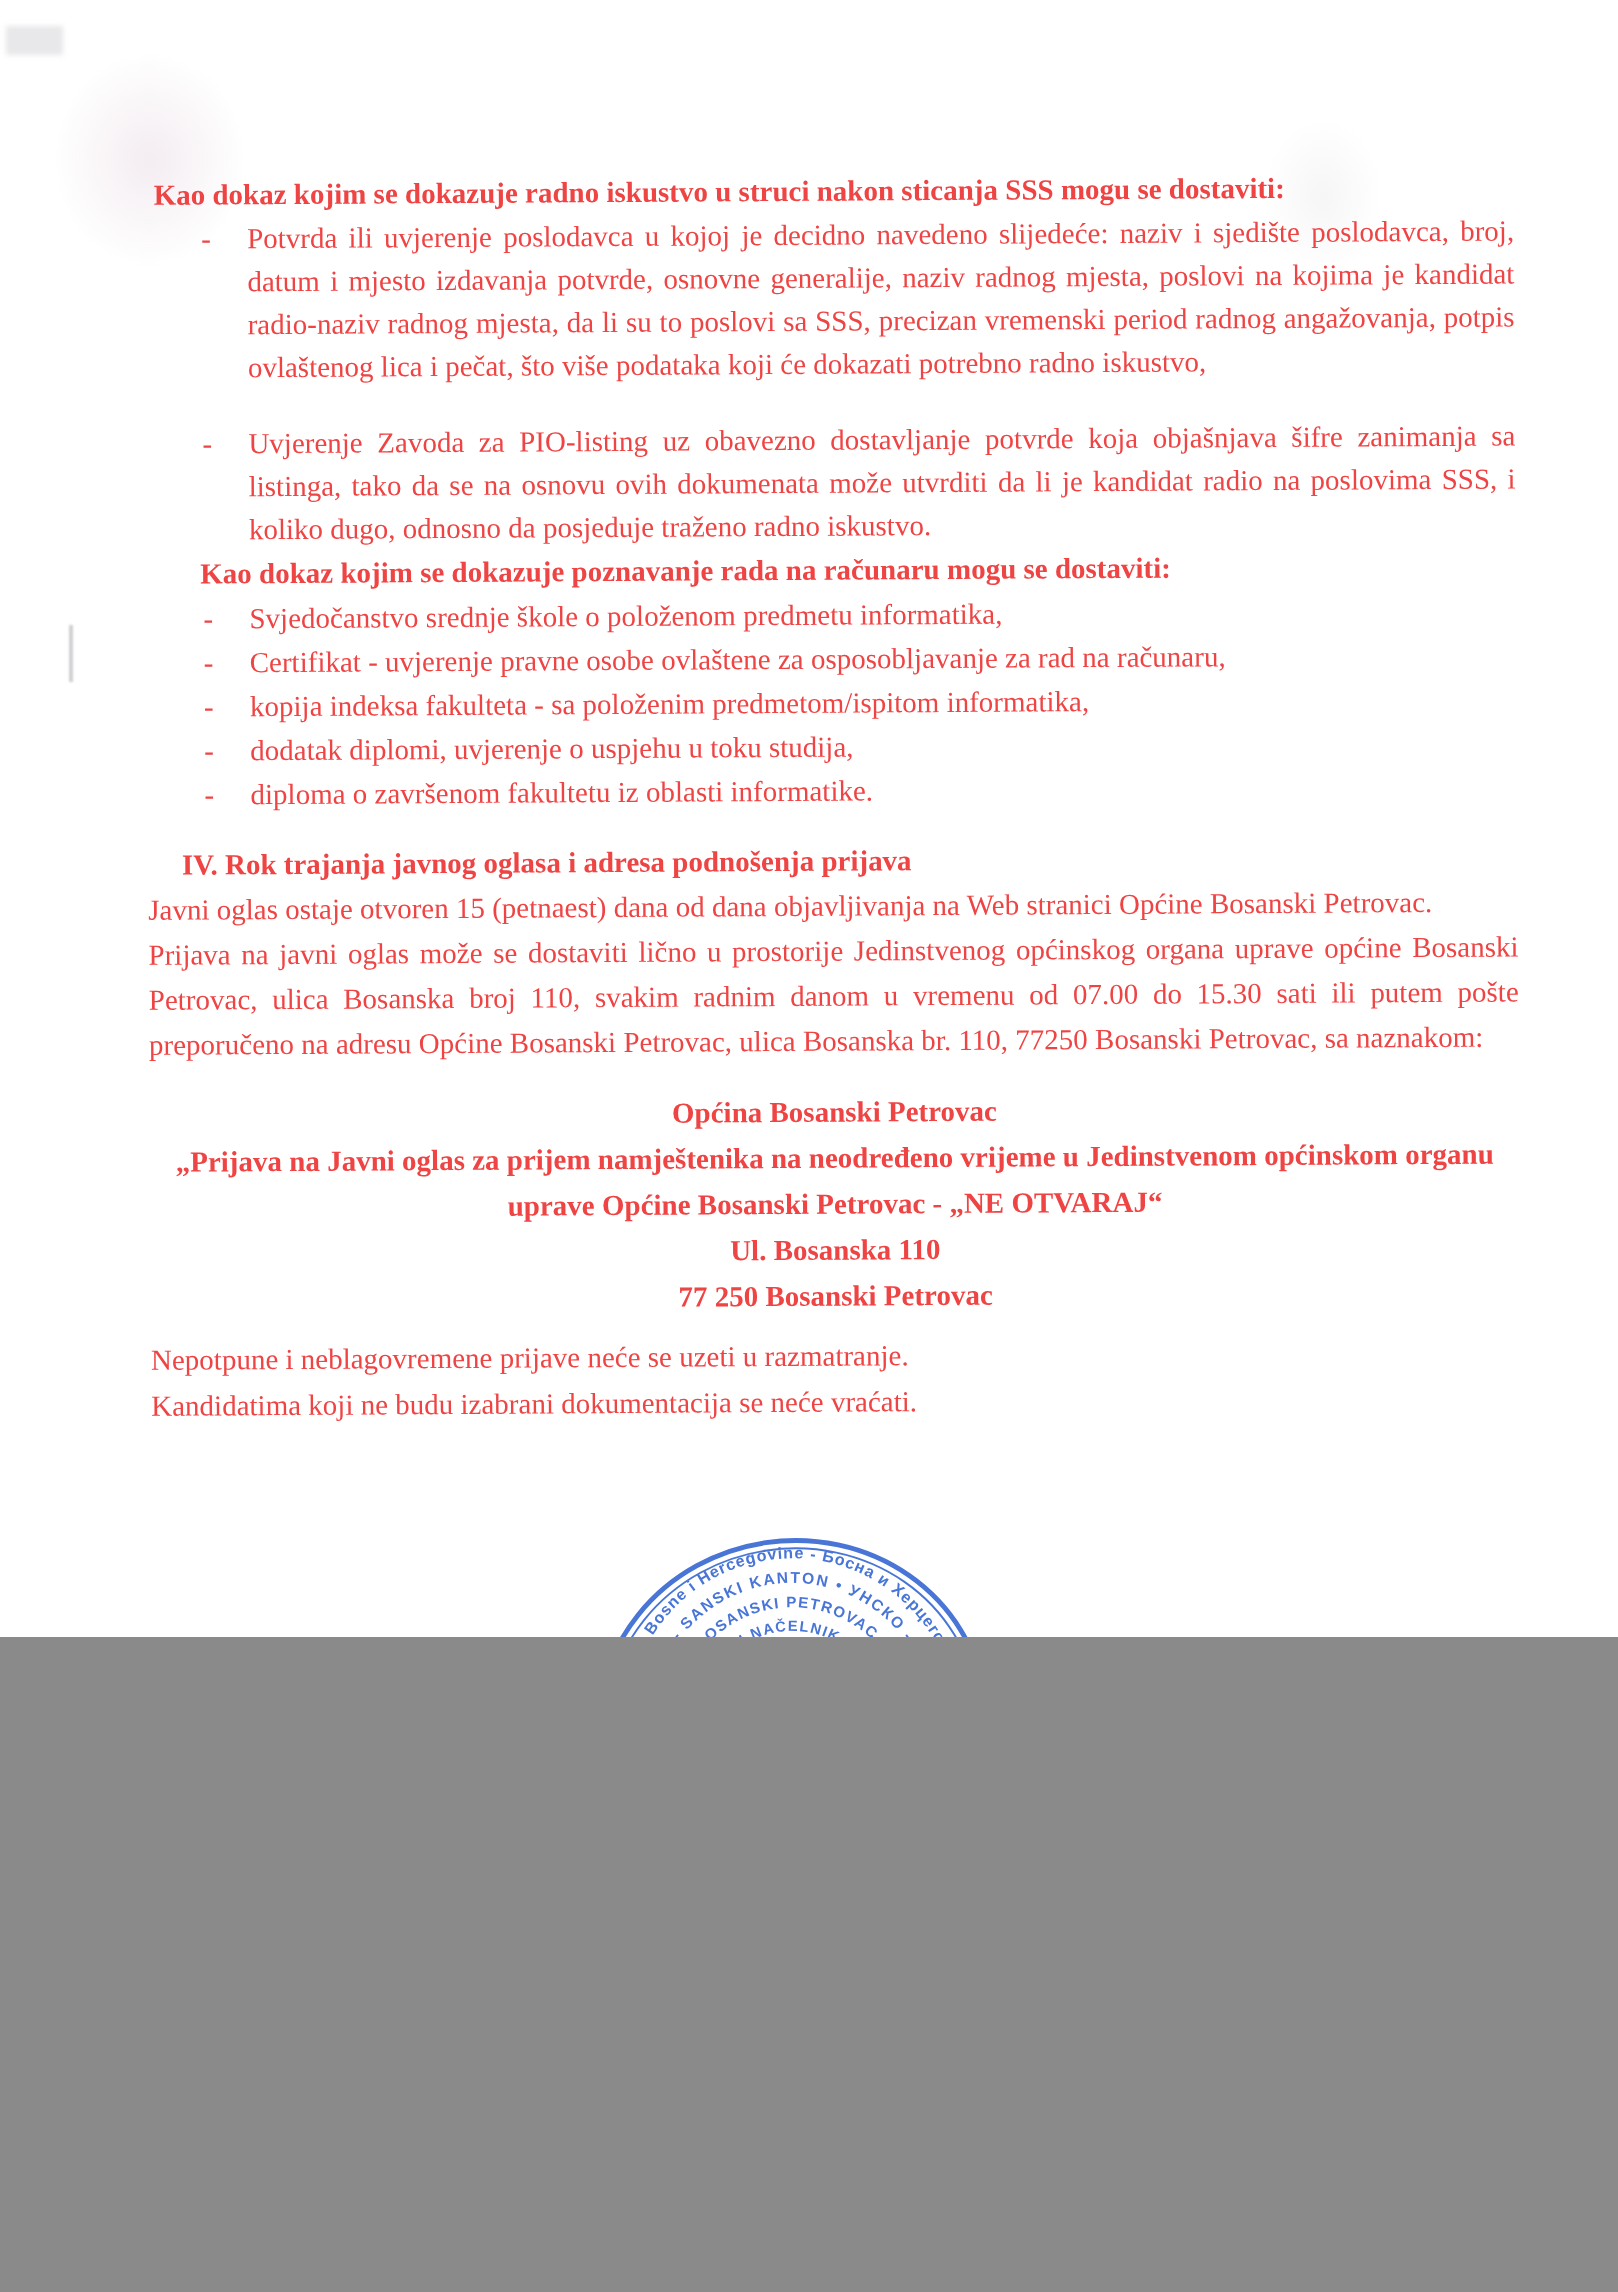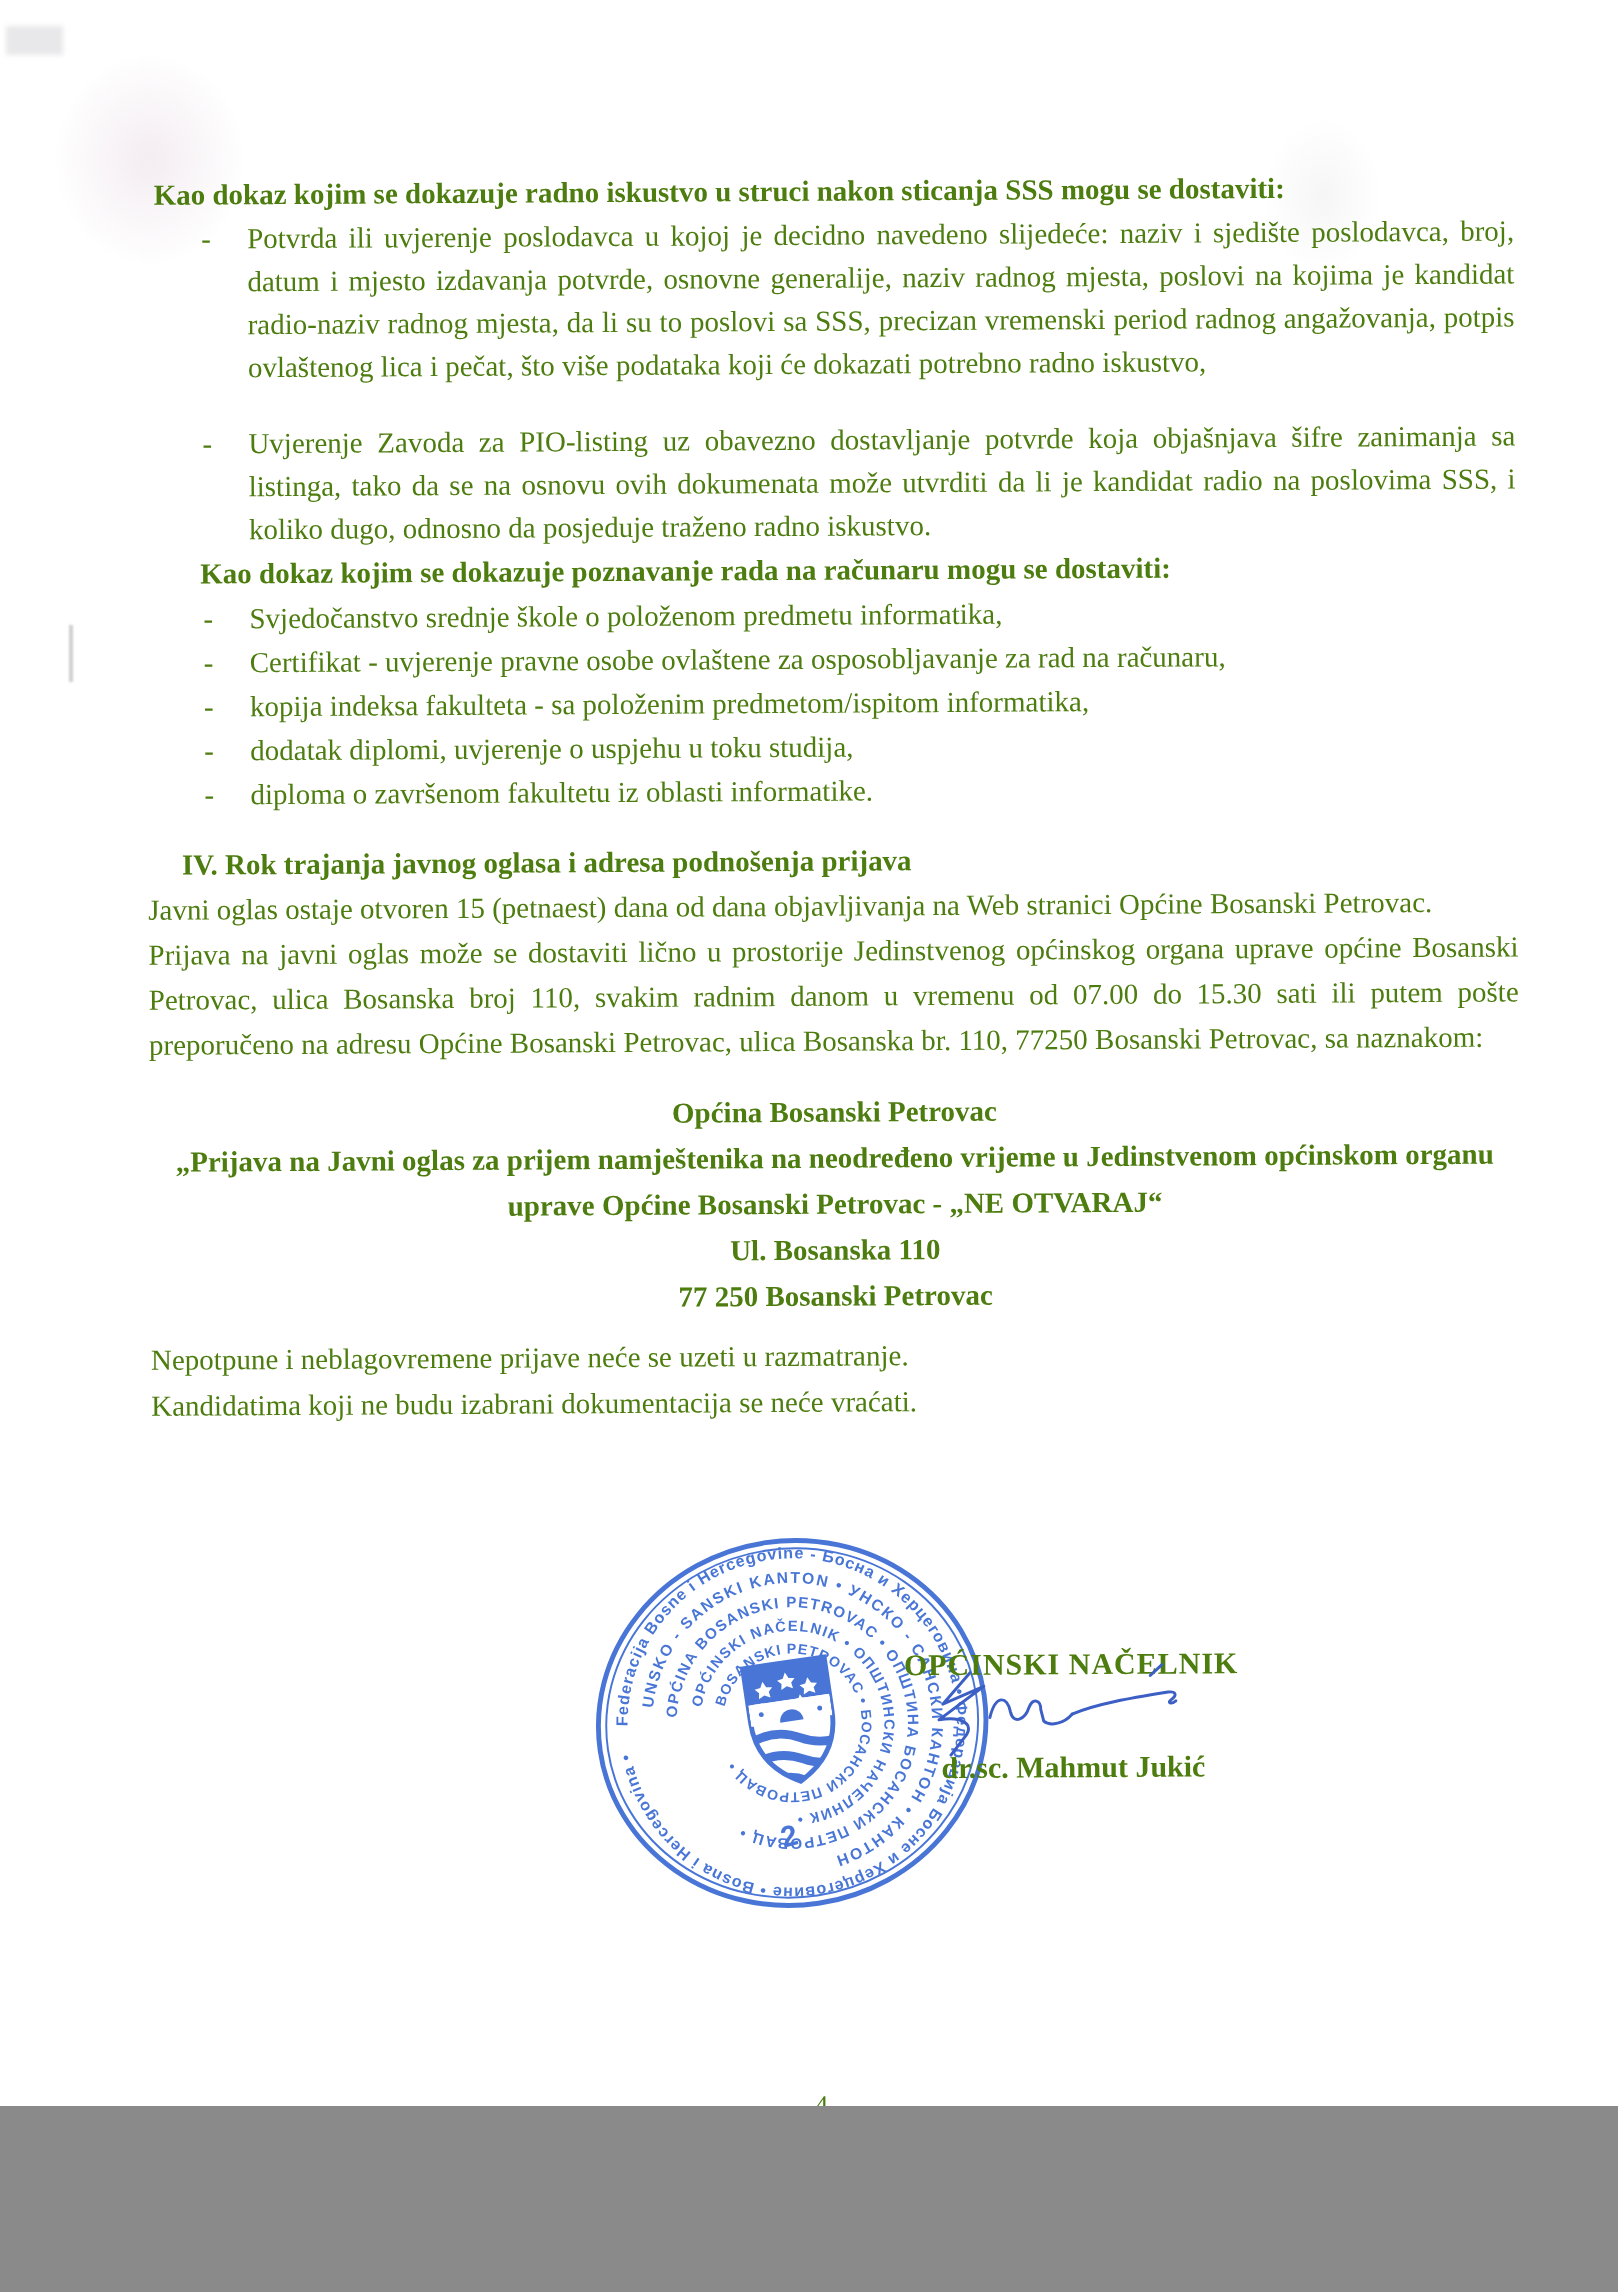--- a/index.html
+++ b/index.html
@@ -1,23 +1,23 @@
 <!DOCTYPE html>
 <html lang="bs"><head>
 <meta charset="utf-8">
 <title>Scanned document</title>
 <style>
   html,body{margin:0;padding:0;background:#8a8a8a;}
   .page{
     position:relative;
-    width:1618px;height:2106px;
+    width:1618px;height:1637px;
     background:#ffffff;
     overflow:hidden;
     font-family:"Liberation Serif","DejaVu Serif",serif;
-    color:#4d7c0f;
+    color:#ef4444;
   }
   .content{
     position:absolute;inset:0;
     transform:rotate(-0.35deg);
     transform-origin:118px 59px;
   }
   .text-column{
     position:absolute;left:143px;top:173px;width:1370px;
     font-size:29px;line-height:43px;
     text-align:justify;

